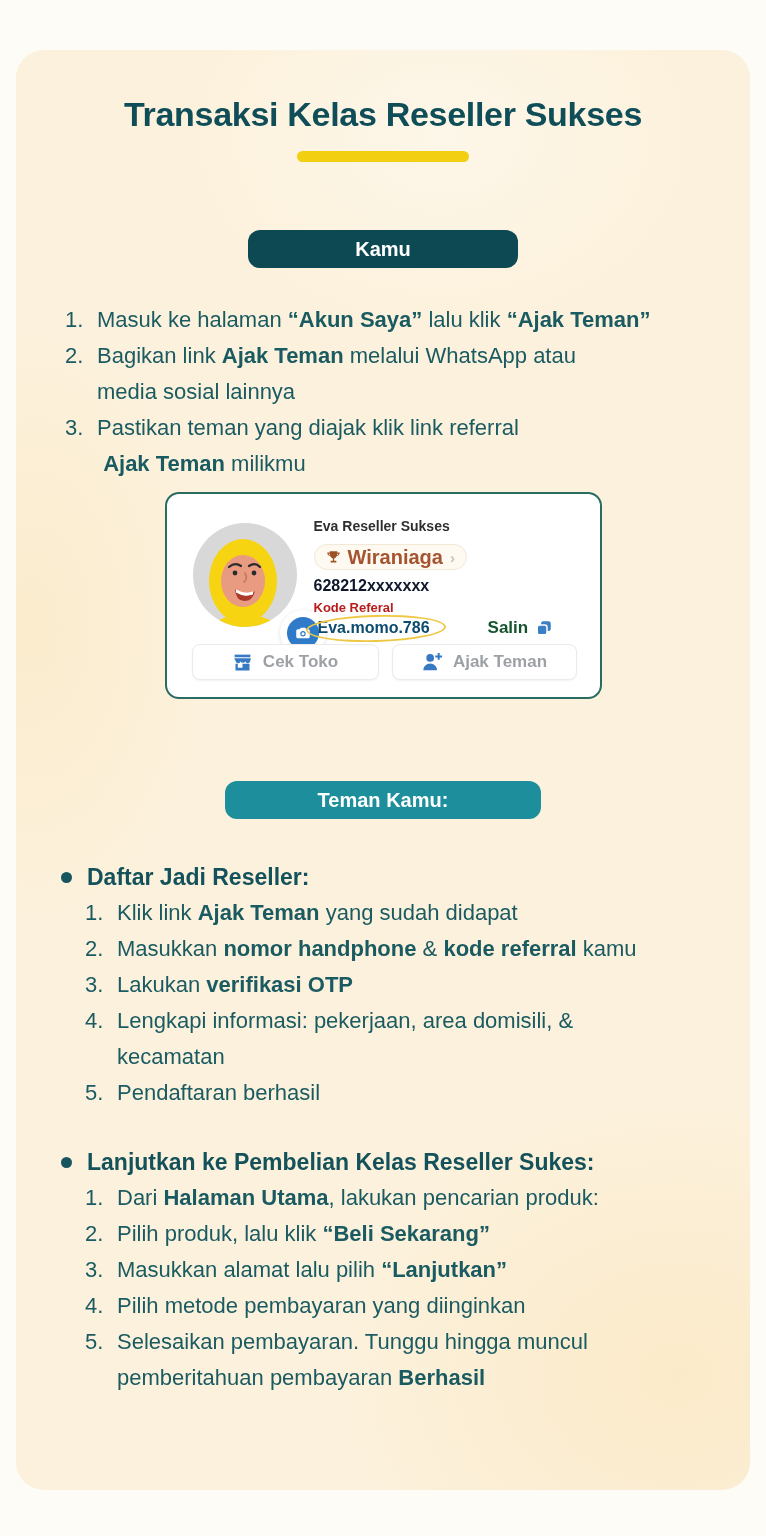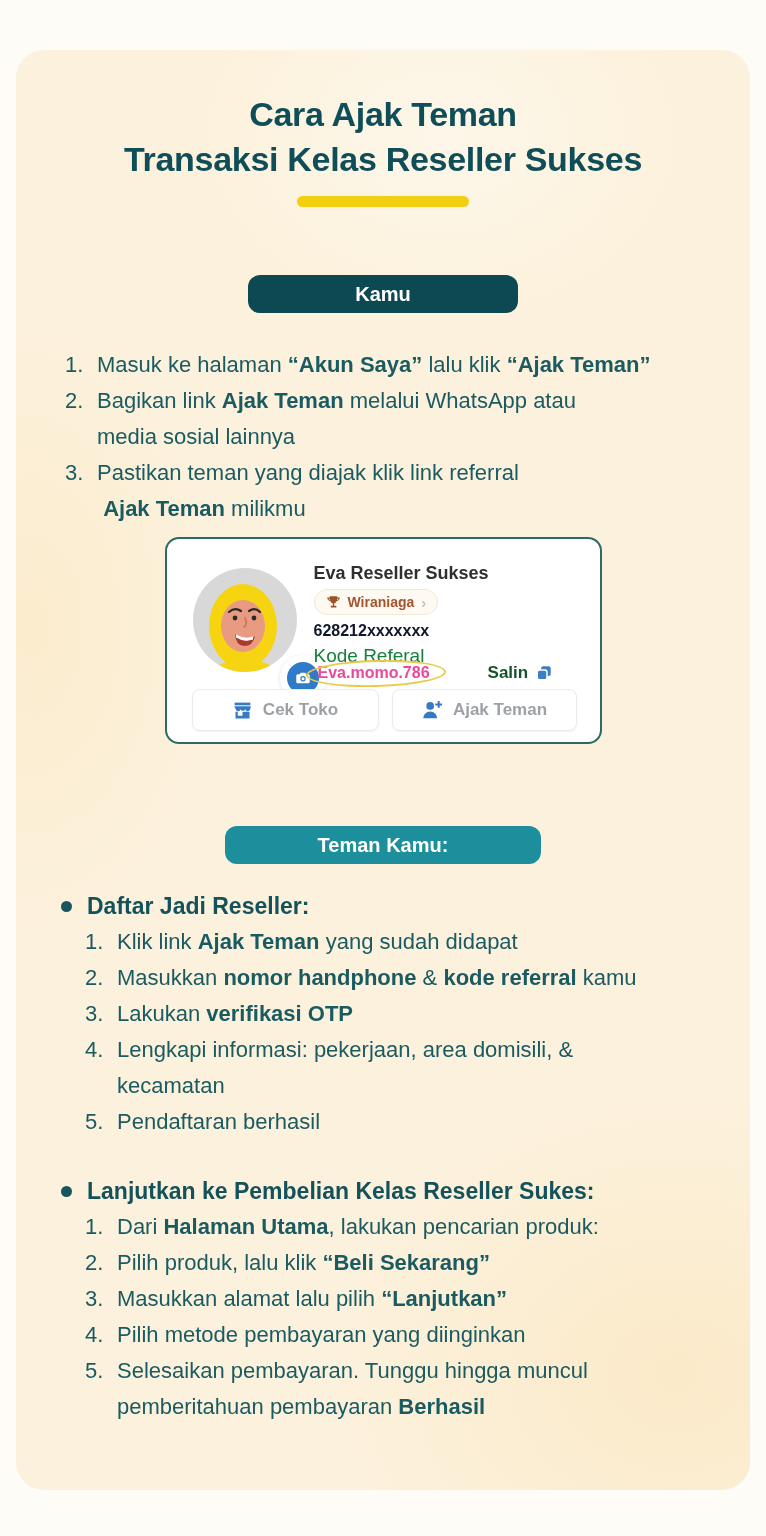--- a/index.html
+++ b/index.html
@@ -49,64 +49,63 @@
     box-sizing:border-box;
   }
   .avatar{position:absolute;left:26px;top:29px;width:104px;height:104px;}
   .cam-badge{
     position:absolute;left:87px;top:87px;width:46px;height:46px;border-radius:50%;
     background:#ffffff;box-shadow:0 1px 4px rgba(0,0,0,.12);
     display:flex;align-items:center;justify-content:center;
   }
   .cam-inner{width:32px;height:32px;border-radius:50%;background:#2f7ac9;
     display:flex;align-items:center;justify-content:center;}
-  .p-name{position:absolute;left:147px;top:24px;font-size:18px;font-weight:700;color:#2f2f2f;}
+  .p-name{position:absolute;left:147px;top:24px;font-size:14px;font-weight:700;color:#2f2f2f;}
   .badge{
     position:absolute;left:147px;top:50px;height:26px;box-sizing:border-box;
     display:inline-flex;align-items:center;gap:7px;padding:0 11px;
     background:#fef9f1;border:1px solid #f2e8d8;border-radius:14px;
   }
-  .badge-label{font-size:14px;font-weight:700;color:#a4542f;}
+  .badge-label{font-size:20px;font-weight:700;color:#a4542f;}
   .badge-chev{font-size:15px;color:#c9c2b8;font-weight:700;line-height:1;}
   .p-phone{position:absolute;left:147px;top:83px;font-size:16px;font-weight:600;color:#0f172a;}
-  .p-kode{position:absolute;left:147px;top:106px;font-size:19px;color:#15803d;}
+  .p-kode{position:absolute;left:147px;top:106px;font-size:13px;color:#b91c1c;font-weight:bold;}
   .p-code-row{position:absolute;left:147px;top:123px;display:flex;align-items:center;}
-  .p-code{position:relative;font-size:16px;font-weight:700;color:#ec4899;padding:2px 4px;}
+  .p-code{position:relative;font-size:16px;font-weight:700;color:#0c4a6e;padding:2px 4px;}
   .code-ellipse{
     position:absolute;left:-8px;top:-2px;right:-12px;bottom:-3px;
     border:2px solid #eec844;border-radius:50%;transform:rotate(-1.5deg);
     pointer-events:none;
   }
   .salin{display:flex;align-items:center;gap:7px;margin-left:54px;cursor:pointer;}
   .salin-label{font-size:17px;font-weight:700;color:#14532d;}
   .card-btn{
-    position:absolute;top:150px;height:42px;box-sizing:border-box;
+    position:absolute;top:150px;height:36px;box-sizing:border-box;
     background:#fff;border:1px solid #ebebeb;border-radius:8px;
     box-shadow:0 1px 2px rgba(0,0,0,.05);
     display:flex;align-items:center;justify-content:center;gap:10px;cursor:pointer;
   }
   .card-btn .lbl{font-size:17px;font-weight:700;color:#9da1a6;}
   .btn-1{left:25px;width:187px;}
   .btn-2{left:225px;width:185px;}
   
-  .groups{margin:24px 36px 0 45px;}
+  .groups{margin:40px 36px 0 45px;}
   .group-2{margin-top:33px;}
   .g-head{display:flex;align-items:flex-start;color:#14525b;font-size:23px;font-weight:700;line-height:36px;}
   .g-dot{flex:0 0 auto;width:11px;height:11px;border-radius:50%;background:#17565e;margin:13px 15px 0 0;}
   .g-steps{margin-left:24px;}
   .g-steps .step .num{width:26px;}
   svg{display:block;}
 </style>
 </head>
 <body>
 
 <div class="poster">
 
   <div class="title">
-    <div>Cara Ajak Teman</div>
     <div>Transaksi Kelas Reseller Sukses</div>
   </div>
   <div class="underline"></div>
 
   <div class="pill pill-dark">
     <span>Kamu</span>
   </div>
 
   <div class="steps steps-kamu">
       <div class="step">

